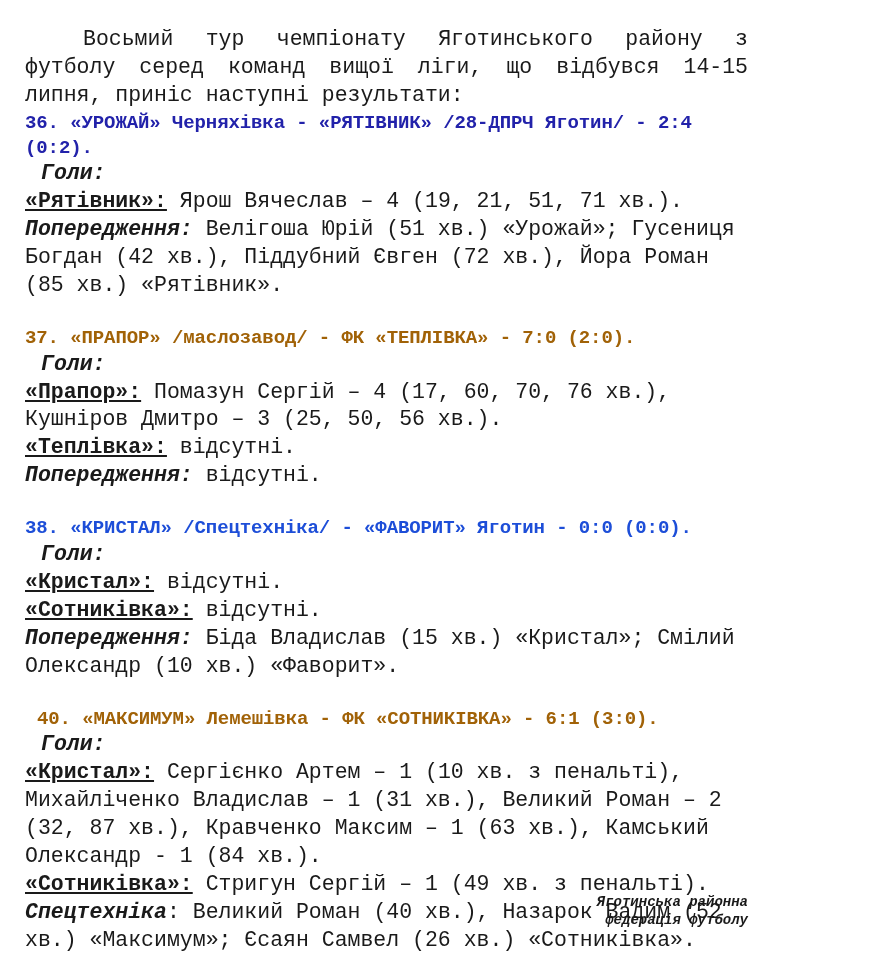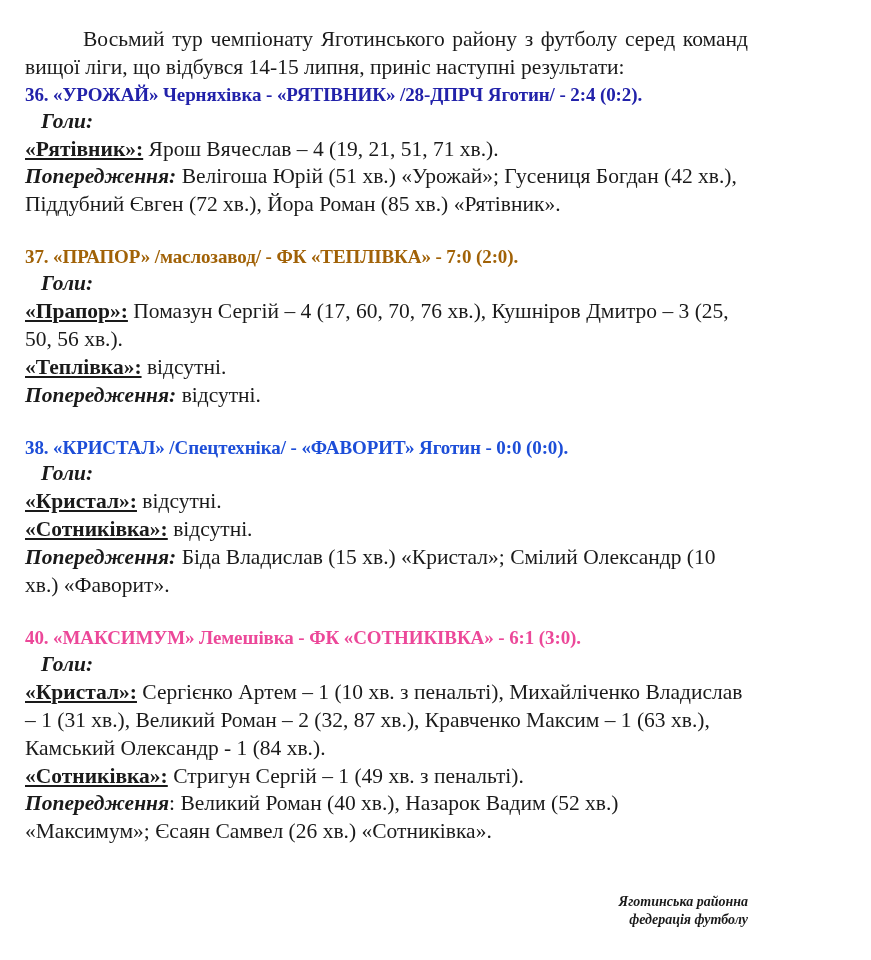--- a/index.html
+++ b/index.html
@@ -14,20 +14,21 @@
     font-family: "Liberation Serif", "DejaVu Serif", serif;
     color: #1a1a1a;
     overflow: hidden;
   }
   .page {
     position: relative;
     width: 773px;
     height: 960px;
     box-sizing: border-box;
     padding: 26px 25px 0 25px;
+    font-family: Liberation Mono, monospace;
   }
   .intro {
     font-size: 21.5px;
     line-height: 1.30;
     text-align: justify;
     text-indent: 58px;
     margin: 0 0 1px 0;
     letter-spacing: 0px;
   }
   .match {
@@ -107,25 +108,25 @@
 
   <div class="match">
     <div class="match-heading" style="color: #1d4ed8;">38. «КРИСТАЛ» /Спецтехніка/  -  «ФАВОРИТ» Яготин  -  0:0 (0:0).</div>
     <div class="line"><span class="lbl-goals">Голи:</span></div>
     <div class="line"><span class="lbl-team">«Кристал»:</span><span class="body-text"> відсутні.</span></div>
     <div class="line"><span class="lbl-team">«Сотниківка»:</span><span class="body-text"> відсутні.</span></div>
     <div class="line"><span class="lbl-cards">Попередження:</span><span class="body-text"> Біда Владислав (15 хв.) «Кристал»; Смілий Олександр (10 хв.) «Фаворит».</span></div>
   </div>
 
   <div class="match">
-    <div class="match-heading" style="color: #ec4899;">40.  «МАКСИМУМ» Лемешівка  -  ФК «СОТНИКІВКА» -  6:1 (3:0).</div>
+    <div class="match-heading" style="color: #a16207; margin-left: 12px;">40.  «МАКСИМУМ» Лемешівка  -  ФК «СОТНИКІВКА» -  6:1 (3:0).</div>
     <div class="line"><span class="lbl-goals">Голи:</span></div>
     <div class="line"><span class="lbl-team">«Кристал»:</span><span class="body-text"> Сергієнко Артем – 1 (10 хв. з пенальті),  Михайліченко Владислав – 1 (31 хв.), Великий Роман – 2 (32, 87 хв.), Кравченко Максим – 1 (63 хв.), Камський Олександр - 1 (84 хв.).</span></div>
     <div class="line"><span class="lbl-team">«Сотниківка»:</span><span class="body-text"> Стригун Сергій – 1 (49 хв. з пенальті).</span></div>
-    <div class="line"><span class="lbl-cards">Попередження</span><span class="lbl-cards-plain">:</span><span class="body-text"> Великий Роман (40 хв.), Назарок Вадим (52 хв.) «Максимум»; Єсаян Самвел (26 хв.) «Сотниківка».</span></div>
+    <div class="line"><span class="lbl-cards">Спецтехніка</span><span class="lbl-cards-plain">:</span><span class="body-text"> Великий Роман (40 хв.), Назарок Вадим (52 хв.) «Максимум»; Єсаян Самвел (26 хв.) «Сотниківка».</span></div>
   </div>
 
   <div class="signature">
     <span class="sig-line">Яготинська районна</span>
     <span class="sig-line">федерація футболу</span>
   </div>
 
 </div>
 
 </body></html>

